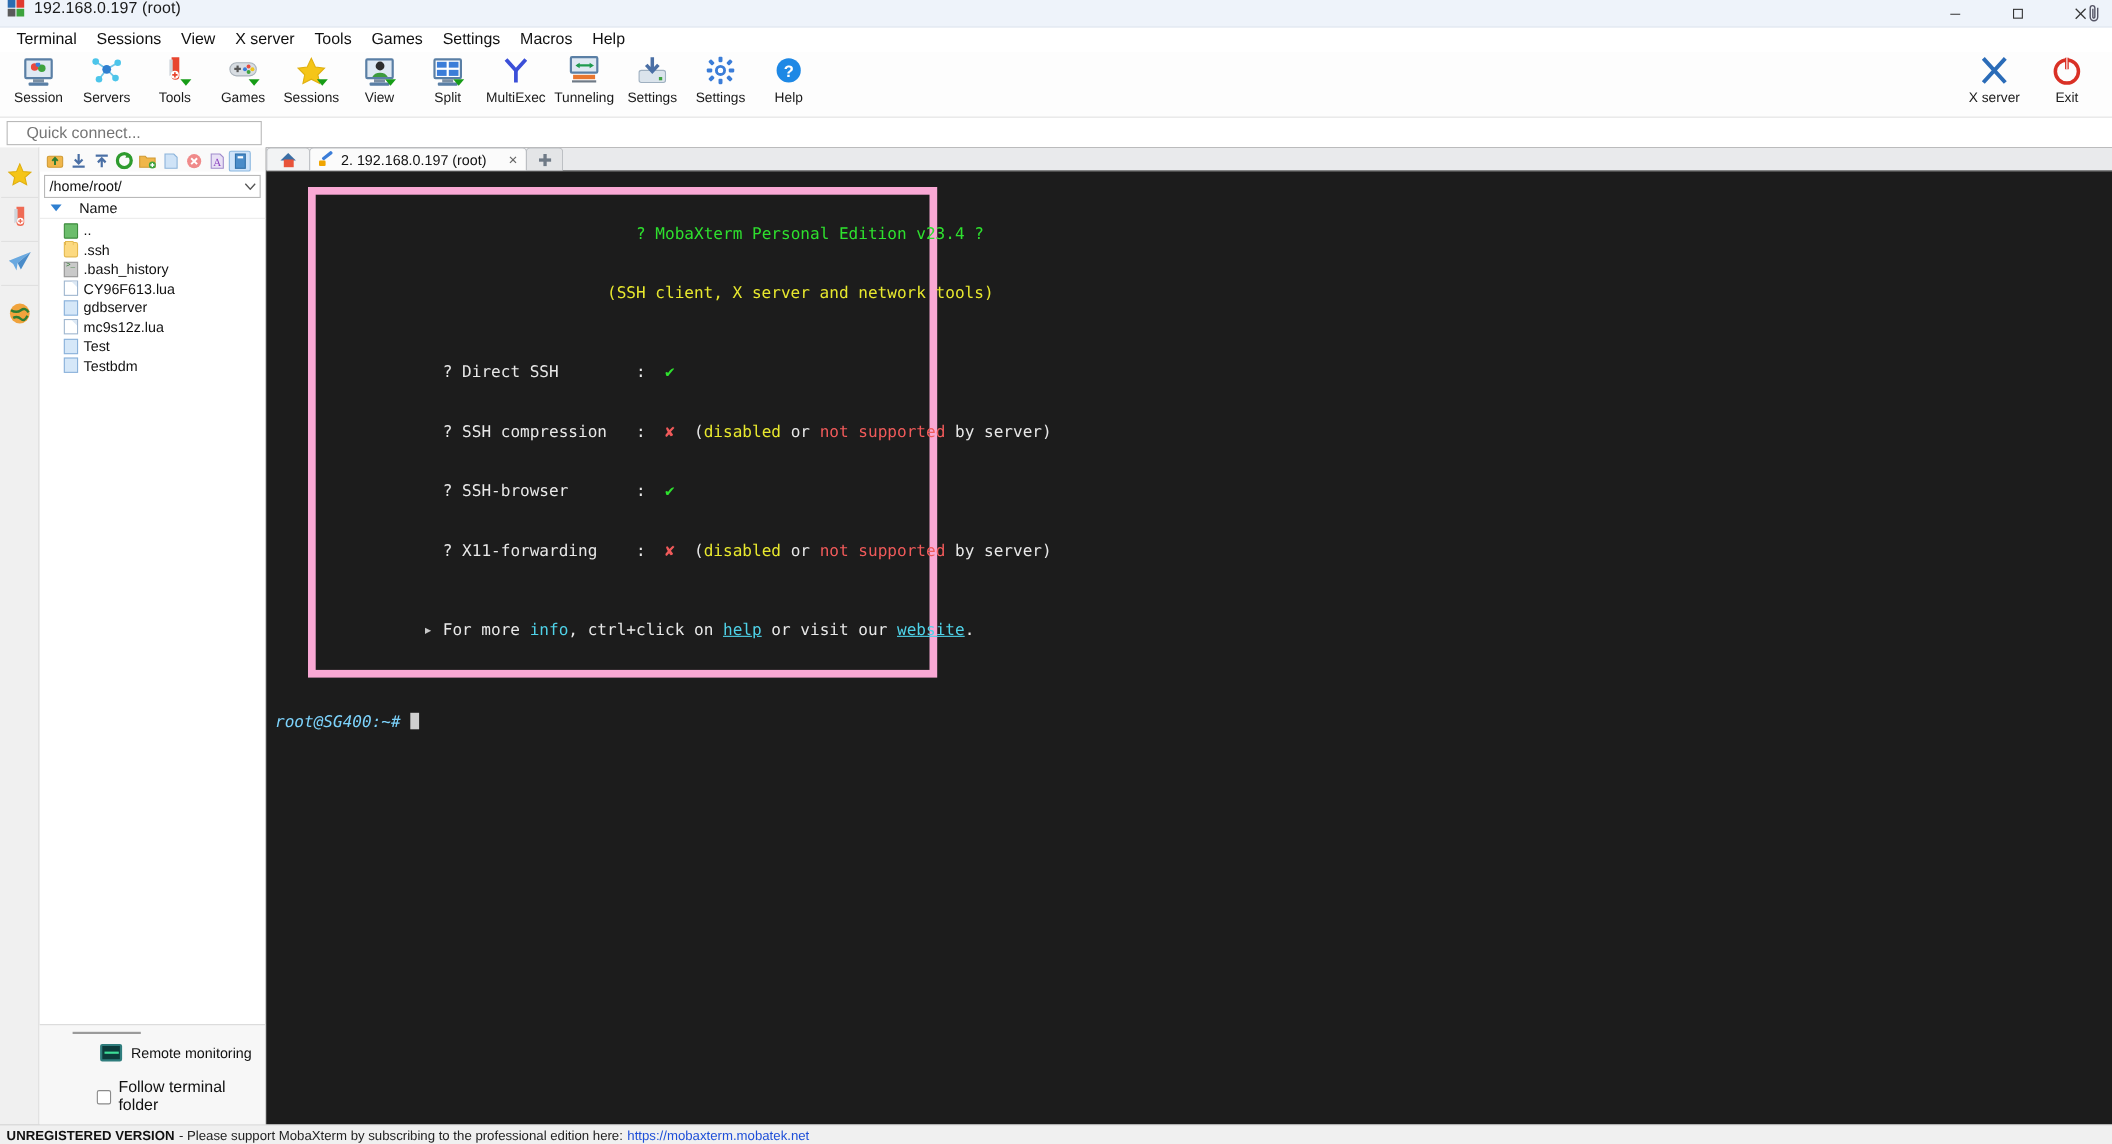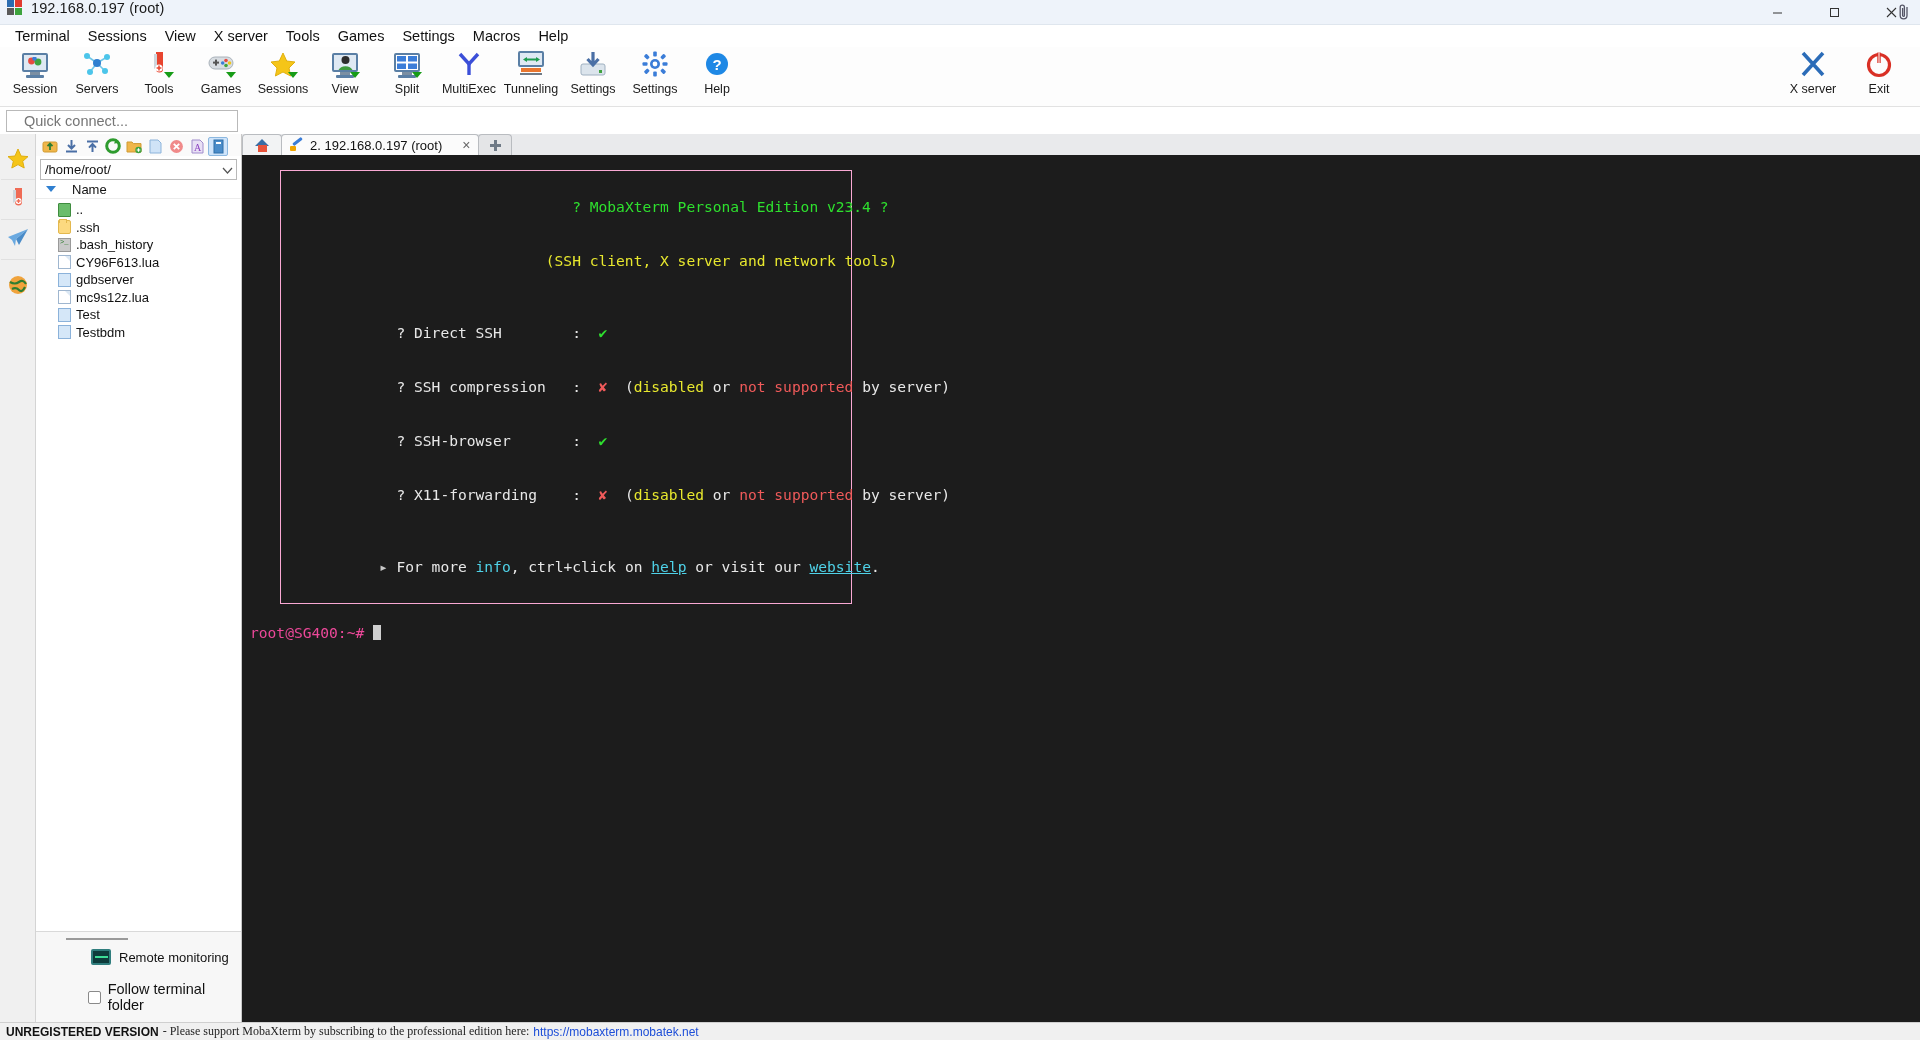--- a/index.html
+++ b/index.html
@@ -108,32 +108,32 @@
   .home-ico:before{content:"";position:absolute;left:0;top:0;border-left:7.5px solid transparent;border-right:7.5px solid transparent;border-bottom:7px solid #3a6ea5;}
   .home-ico:after{content:"";position:absolute;left:3px;top:6px;width:9px;height:7px;background:#e8533a;}
   .wrench-ico{width:14px;height:13px;position:relative;}
   .wrench-ico:before{content:"";position:absolute;left:2px;top:1px;width:11px;height:3px;background:#3b7dd8;transform:rotate(-38deg);border-radius:1px;}
   .wrench-ico:after{content:"";position:absolute;left:0px;top:7px;width:6px;height:5px;background:#f0a500;border-radius:1px;}
   .plus-ico{width:11px;height:11px;position:relative;}
   .plus-ico:before{content:"";position:absolute;left:4px;top:0;width:3px;height:11px;background:#6f7a86;}
   .plus-ico:after{content:"";position:absolute;left:0;top:4px;width:11px;height:3px;background:#6f7a86;}
   #terminal{ flex:1; padding:14px 0 0 0; overflow:hidden;
       font-family:"DejaVu Sans Mono","Liberation Mono",monospace; font-size:14.6px; line-height:18px;}
-  #banner{ margin-left:38px; width:572px; border:1px solid #f9a8d4; padding:9px 0 9px 0;}
+  #banner{ margin-left:38px; width:572px; border:7px solid #f9a8d4; padding:9px 0 9px 0;}
   #banner .ln{ white-space:pre; padding-left:10px;}
-  #prompt-line{ margin-left:8px; margin-top:20px; white-space:pre; color:#ec4899;}
+  #prompt-line{ margin-left:8px; margin-top:32px; white-space:pre; color:#7dd3fc;font-style:italic;}
   #cursor{ display:inline-block;width:8px;height:15px;background:#cfcfcf;vertical-align:-2px;}
   .c-green{color:#2ee02e;} .c-yellow{color:#e8e82e;} .c-white{color:#e8e8e8;}
   .c-pink{color:#e668e6;} .c-red{color:#f05a5a;} .c-cyan{color:#4fd2e8;} .c-link{color:#4fd2e8;text-decoration:underline;}
   .c-mark{color:#c8c8c8;}
   
   #statusbar{ height:18px; background:#f0f0f0; border-top:1px solid #cfcfcf;
      display:flex; align-items:center; padding-left:6px; font-size:12px; gap:4px;}
   #unreg{ font-weight:bold; color:#111;}
-  #status-msg{ color:#222;font-family:Liberation Serif, serif;}
+  #status-msg{ color:#222;}
   #status-link{ color:#1d4ed8; }
   
   #attach{ position:absolute; right:8px; top:3px; width:16px;height:18px;}
 </style>
 </head>
 <body>
 
 <div id="titlebar">
   <div id="app-icon">
     <div class="q q1"></div>

